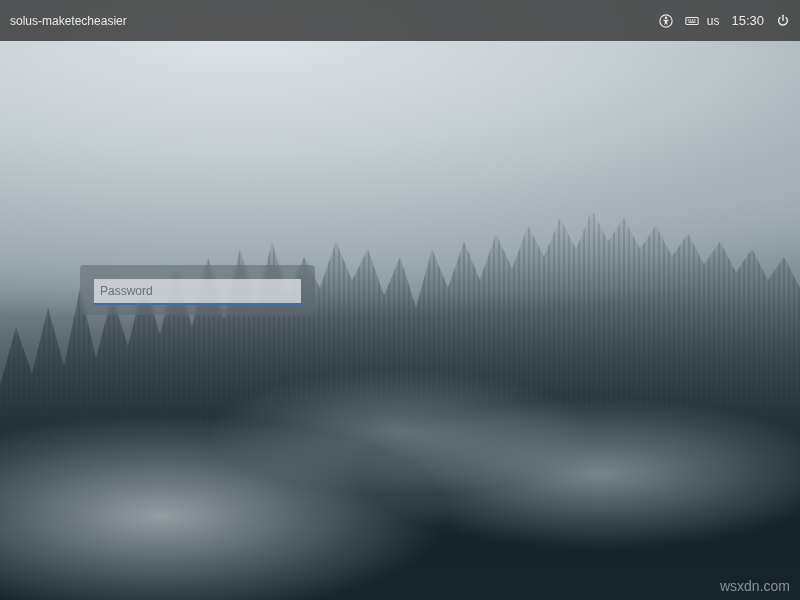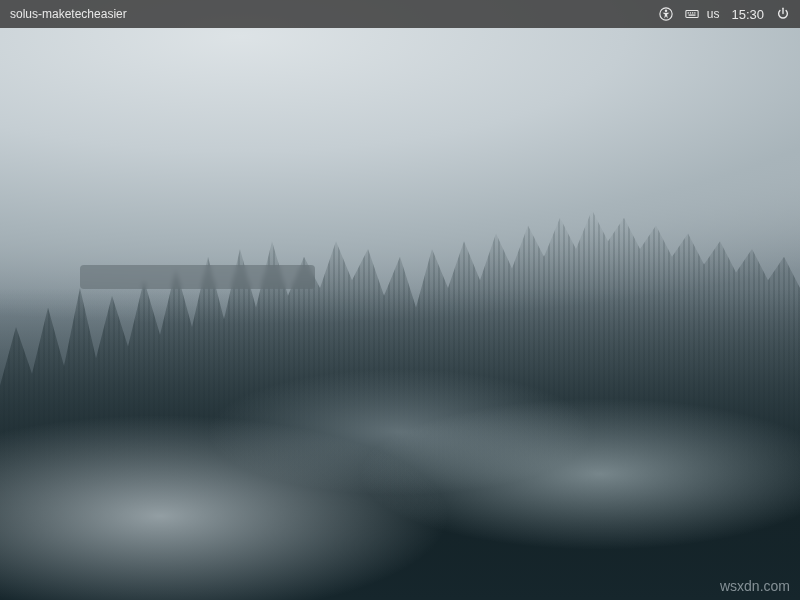--- a/index.html
+++ b/index.html
@@ -63,21 +63,21 @@
         64% 15%, 66% 4%, 68% 12%, 70% 2%, 72% 10%, 74% 0%, 76% 8%, 78% 2%, 
         80% 10%, 82% 4%, 84% 12%, 86% 6%, 88% 14%, 90% 8%, 92% 16%, 94% 10%, 
         96% 18%, 98% 12%, 100% 20%, 100% 100%
       );
     }
     
     
     .top-bar {
       position: absolute;
       top: 0; left: 0; right: 0;
-      height: 28px;
+      height: 41px;
       background: rgba(60, 60, 60, 0.85);
       display: flex;
       align-items: center;
       padding: 0 10px;
       font-size: 12px;
       color: #e8e8e8;
       z-index: 10;
     }
     .top-bar-left {
       flex: 0 0 auto;
@@ -189,15 +189,16 @@
     <span class="top-bar-item">
       <svg class="icon-svg" viewBox="0 0 16 16">
         <path d="M8 1.5 L8 7.5" stroke="#e8e8e8" stroke-width="1.6" stroke-linecap="round" fill="none"></path>
         <path d="M4.5 4 A5 5 0 1 0 11.5 4" stroke="#e8e8e8" stroke-width="1.6" fill="none" stroke-linecap="round"></path>
       </svg>
     </span>
   </div>
 </div>
 
 <div class="login-box">
+  <input type="password" class="password-field" placeholder="Password" style="">
 </div>
 
 <div class="watermark">wsxdn.com</div>
 
 </body></html>

